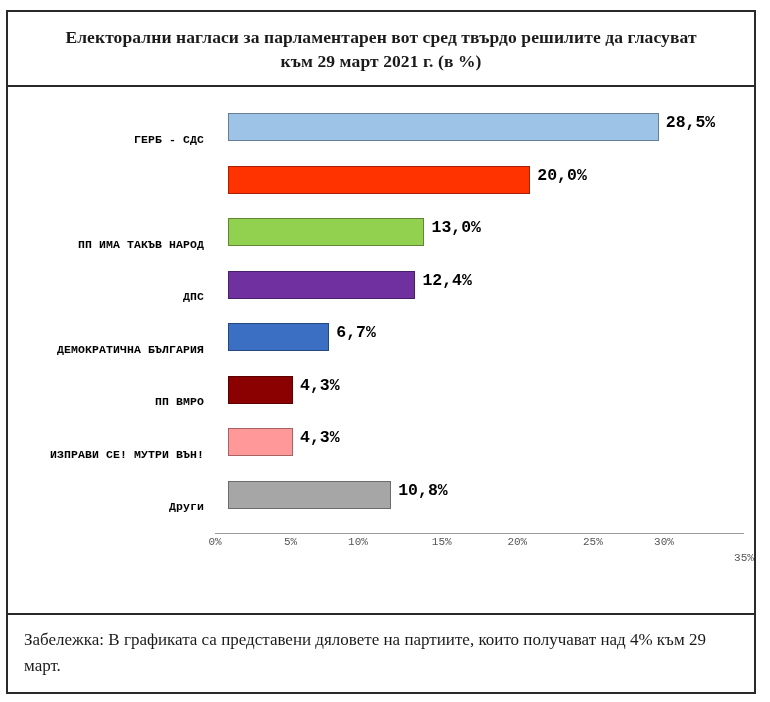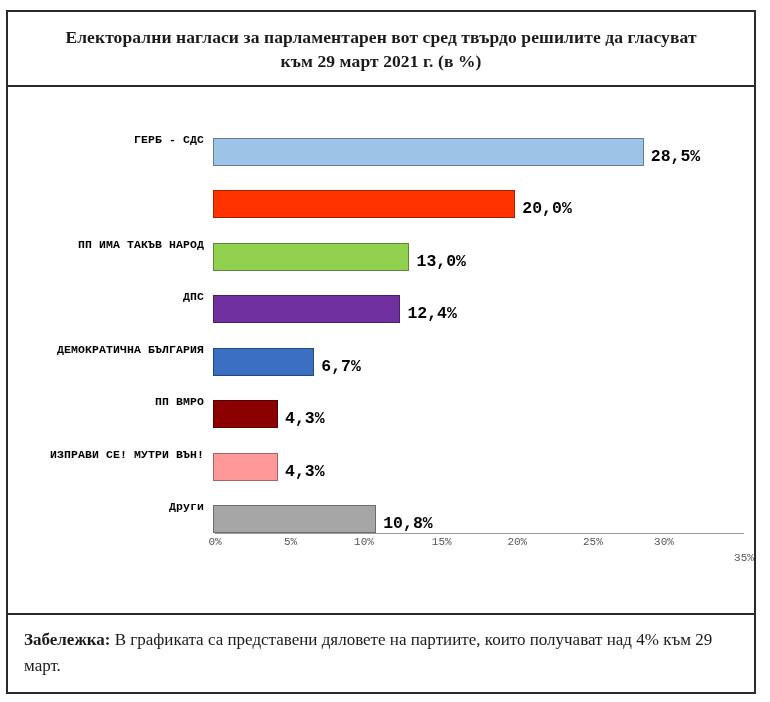--- a/index.html
+++ b/index.html
@@ -94,25 +94,25 @@
     font-size: 11.5px;
     font-weight: bold;
     color: #000000;
     letter-spacing: 0.1px;
     line-height: 1.15;
     padding-right: 4px;
     box-sizing: border-box;
   }
   .bar-wrap {
     position: absolute;
-    left: 205px;
+    left: 220px;
     right: 8px;
     height: 100%;
     display: flex;
-    align-items: flex-end;
+    align-items: flex-start;
   }
   .bar {
     height: 28px;
     border: 1px solid rgba(0,0,0,0.35);
     box-sizing: border-box;
   }
   .bar-value {
     font-size: 16.5px;
     font-weight: bold;
     margin-left: 7px;
@@ -151,21 +151,21 @@
     padding: 12px 16px 14px 16px;
     box-sizing: border-box;
   }
   .note-text {
     font-family: "Liberation Serif", serif;
     font-size: 17px;
     line-height: 1.5;
     color: #1a1a1a;
   }
   .note-text b {
-    font-weight: bold;
+    font-weight: normal;
     margin-top: 41px;
   }
 </style>
 </head>
 <body>
 
 <div id="page">
   <div class="frame">
 
     <div class="title-band">
@@ -229,21 +229,21 @@
               <div class="bar-wrap">
                 <div class="bar" style="width: 163.234px; background: rgb(166, 166, 166);"></div>
                 <div class="bar-value">10,8%</div>
               </div>
             </div>
           </div>
         <div class="axis-line"></div>
         <div class="axis-ticks" id="ticks">
             <div class="tick" style="left: 0px;">0%</div>
             <div class="tick" style="left: 75.5714px;">5%</div>
-            <div class="tick" style="left: 149px;">10%</div>
+            <div class="tick" style="left: 143px;">10%</div>
             <div class="tick" style="left: 226.714px;">15%</div>
             <div class="tick" style="left: 302.286px;">20%</div>
             <div class="tick" style="left: 377.857px;">25%</div>
             <div class="tick" style="left: 449px;">30%</div>
             <div class="tick" style="left: 529px; margin-top: 16px;">35%</div>
           </div>
       </div>
     </div>
 
     <div class="note-band">

